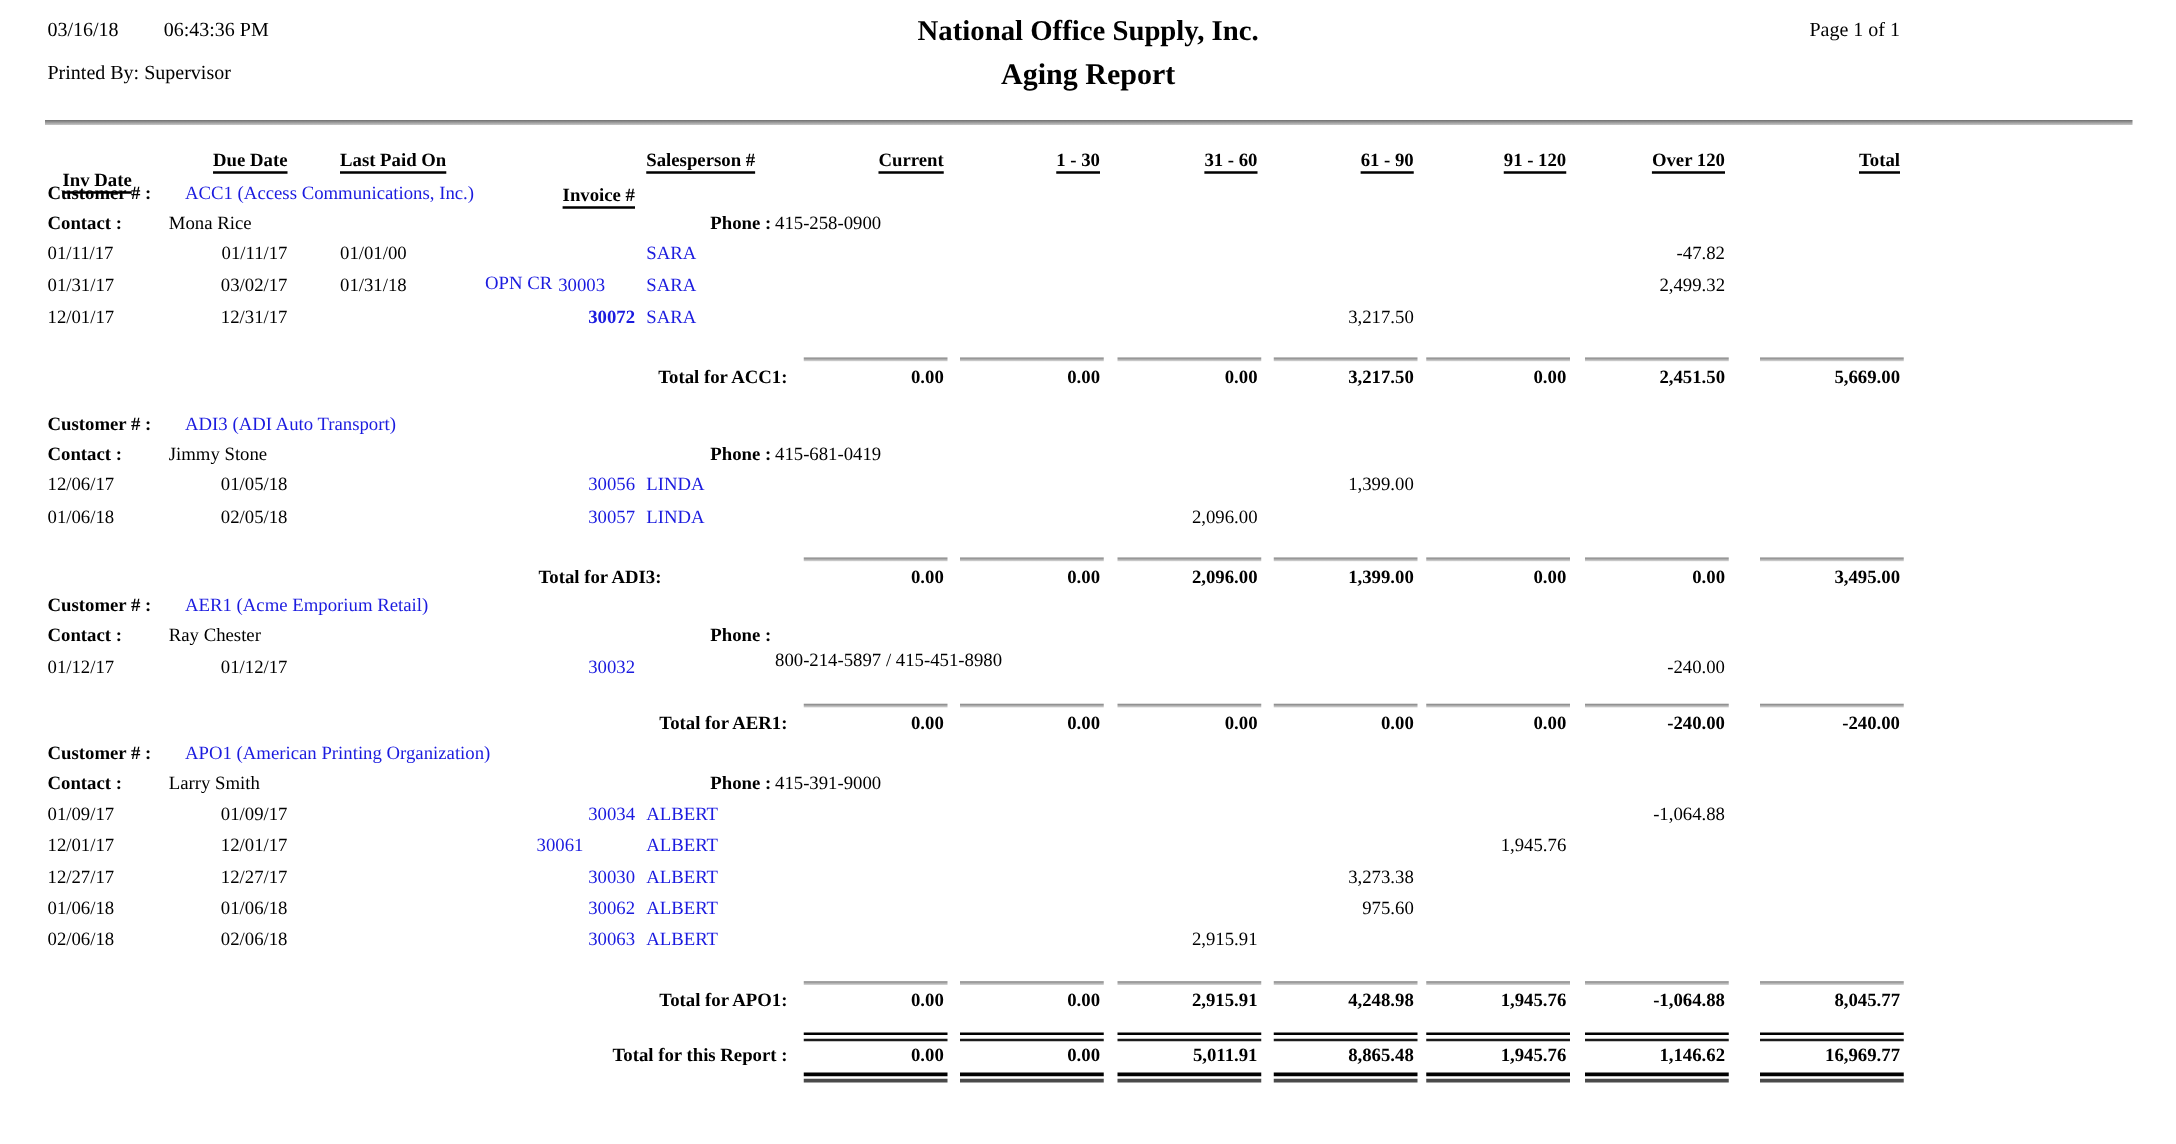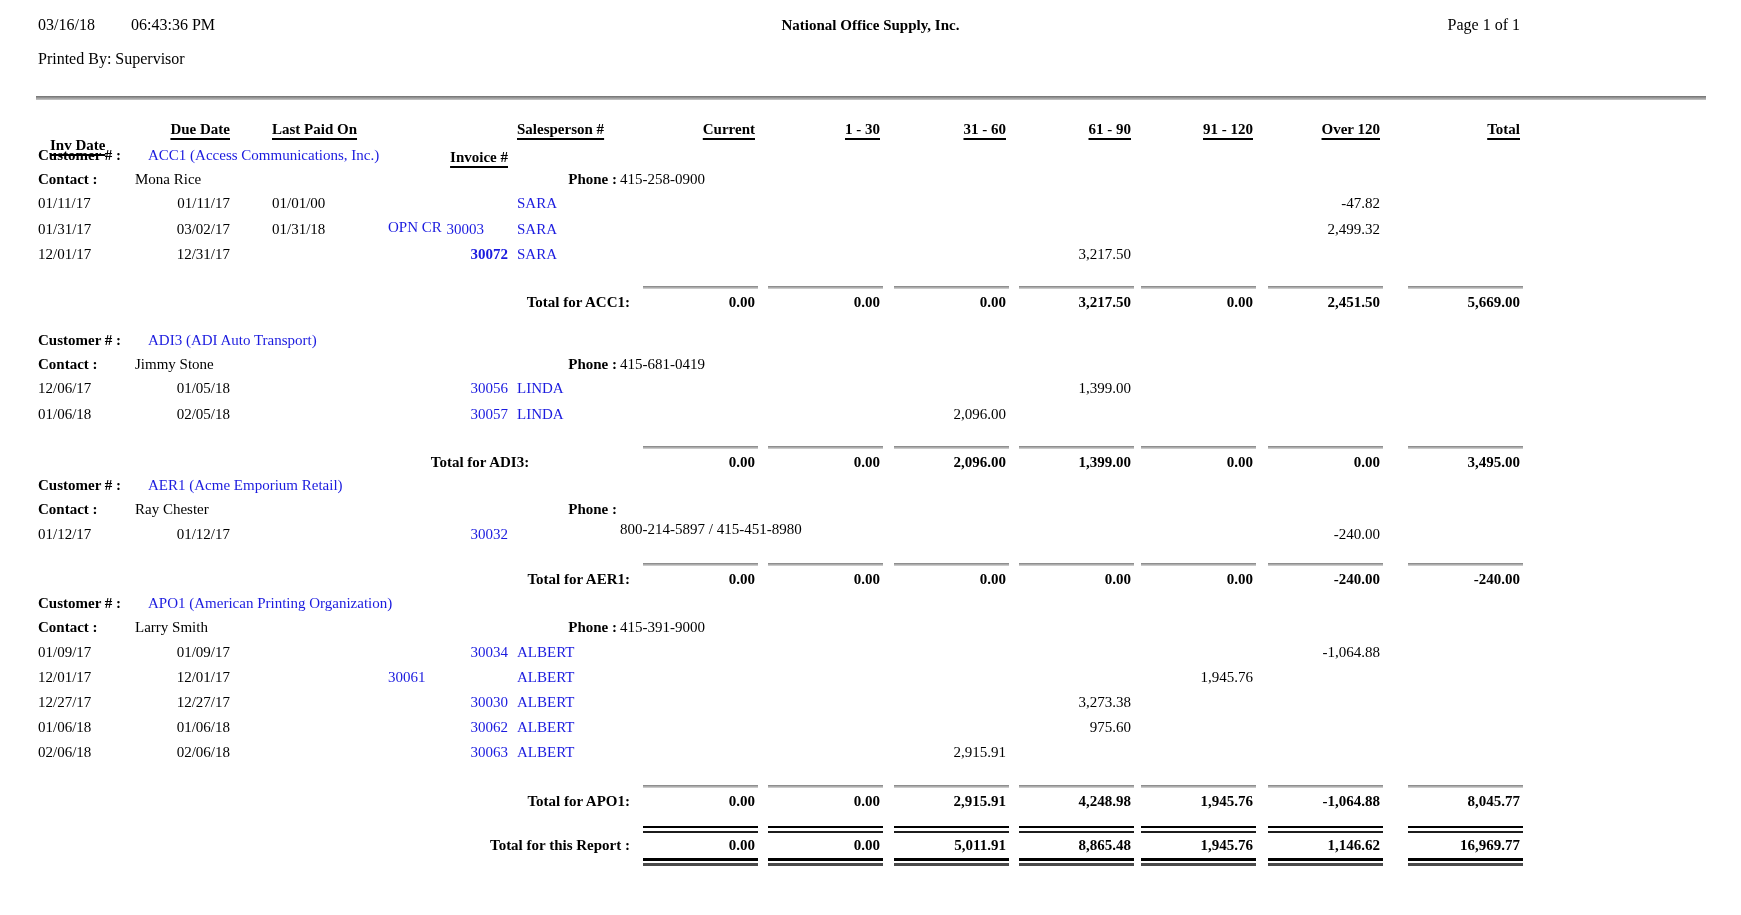--- a/index.html
+++ b/index.html
@@ -19,21 +19,22 @@
   .drule { height:3px; border-top:2px solid #000; border-bottom:2px solid #1c1c1c; }
   .drule2 { height:2px; border-top:3px solid #000; border-bottom:3px solid #4a4a4a; }
 </style>
 </head>
 <body>
 
 <div id="report">
   <div class="abs" style="left:38px;top:16px;font-size:16px">03/16/18</div>
   <div class="abs" style="left:131px;top:16px;font-size:16px">06:43:36 PM</div>
   <div class="abs" style="left:38px;top:50px;font-size:16px">Printed By: Supervisor</div>
-  <div class="abs center b" style="left:0;width:1741px;top:16px;font-size:15px">National Office Supply, Inc.</div>
+  <div class="abs center b" style="left:0;width:1741px;top:16px;font-size:23px">National Office Supply, Inc.</div>
+  <div class="abs center b" style="left:0;width:1741px;top:46px;font-size:24px;line-height:28px">Aging Report</div>
   <div class="abs" style="left:1320px;width:200px;top:16px;text-align:right;font-size:16px">Page 1 of 1</div>
   <div class="abs hdiv" style="left:36px;top:96px;width:1670px;height:4px"></div>
 <div class="abs b u" style="top: 136px; left: 38px; margin-left: 12px;">Inv Date</div>
     <div class="abs b u" style="top: 120px; left: 110px; width: 120px; text-align: right;">Due Date</div>
     <div class="abs b u" style="top: 120px; left: 272px;">Last Paid On</div>
     <div class="abs b u" style="top: 120px; left: 378px; width: 130px; text-align: right; margin-top: 28px;">Invoice #</div>
     <div class="abs b u" style="top: 120px; left: 517px;">Salesperson #</div>
     <div class="abs b u" style="top: 120px; left: 605px; width: 150px; text-align: right;">Current</div>
     <div class="abs b u" style="top: 120px; left: 730px; width: 150px; text-align: right;">1 - 30</div>
     <div class="abs b u" style="top: 120px; left: 856px; width: 150px; text-align: right;">31 - 60</div>
@@ -141,21 +142,21 @@
     <div class="abs" style="top: 618px; left: 135px;">Larry Smith</div>
     <div class="abs b" style="top: 618px; left: 477px; width: 140px; text-align: right;">Phone :</div>
     <div class="abs" style="top: 618px; left: 620px;">415-391-9000</div>
     <div class="abs" style="top: 643px; left: 38px;">01/09/17</div>
     <div class="abs" style="top: 643px; left: 120px; width: 110px; text-align: right;">01/09/17</div>
     <div class="abs blue" style="top: 643px; left: 388px; width: 120px; text-align: right;">30034</div>
     <div class="abs blue" style="top: 643px; left: 517px;">ALBERT</div>
     <div class="abs" style="top: 643px; left: 1230px; width: 150px; text-align: right;">-1,064.88</div>
     <div class="abs" style="top: 668px; left: 38px;">12/01/17</div>
     <div class="abs" style="top: 668px; left: 120px; width: 110px; text-align: right;">12/01/17</div>
-    <div class="abs blue" style="top: 668px; left: 388px; width: 120px; text-align: left;">30061</div>
+    <div class="abs blue" style="top: 668px; left: 388px; width: 120px; text-align: center;">30061</div>
     <div class="abs blue" style="top: 668px; left: 517px;">ALBERT</div>
     <div class="abs" style="top: 668px; left: 1103px; width: 150px; text-align: right;">1,945.76</div>
     <div class="abs" style="top: 693px; left: 38px;">12/27/17</div>
     <div class="abs" style="top: 693px; left: 120px; width: 110px; text-align: right;">12/27/17</div>
     <div class="abs blue" style="top: 693px; left: 388px; width: 120px; text-align: right;">30030</div>
     <div class="abs blue" style="top: 693px; left: 517px;">ALBERT</div>
     <div class="abs" style="top: 693px; left: 981px; width: 150px; text-align: right;">3,273.38</div>
     <div class="abs" style="top: 718px; left: 38px;">01/06/18</div>
     <div class="abs" style="top: 718px; left: 120px; width: 110px; text-align: right;">01/06/18</div>
     <div class="abs blue" style="top: 718px; left: 388px; width: 120px; text-align: right;">30062</div>

